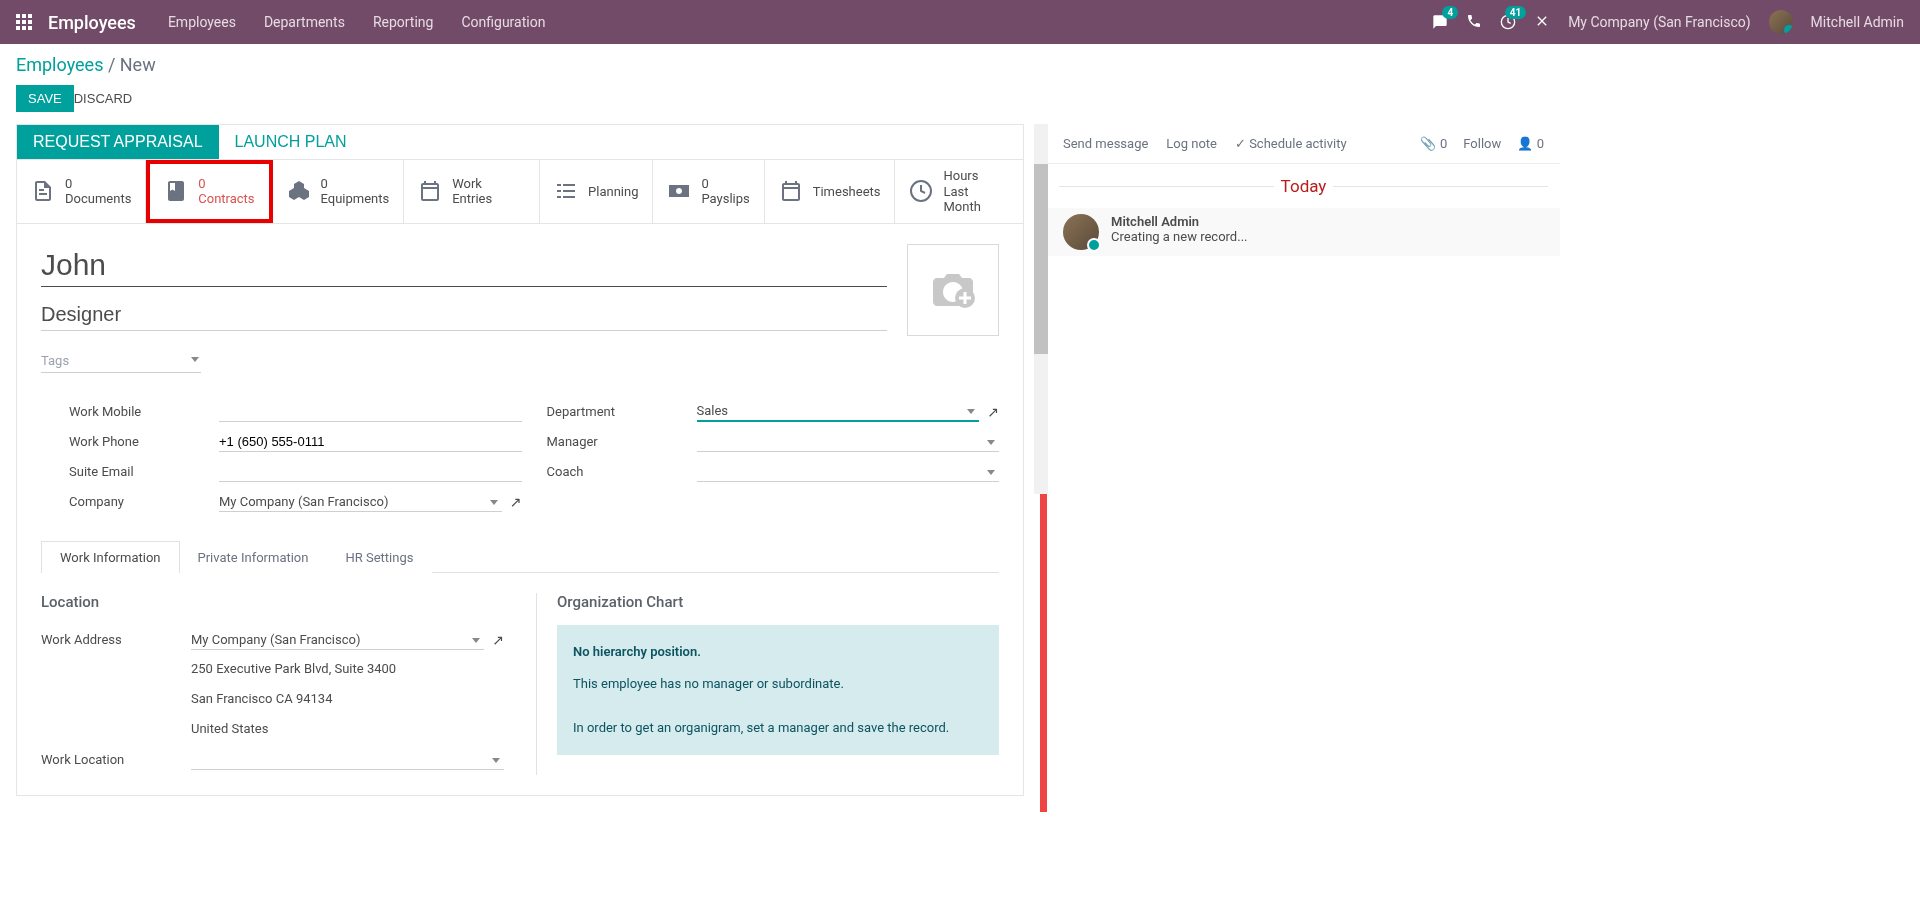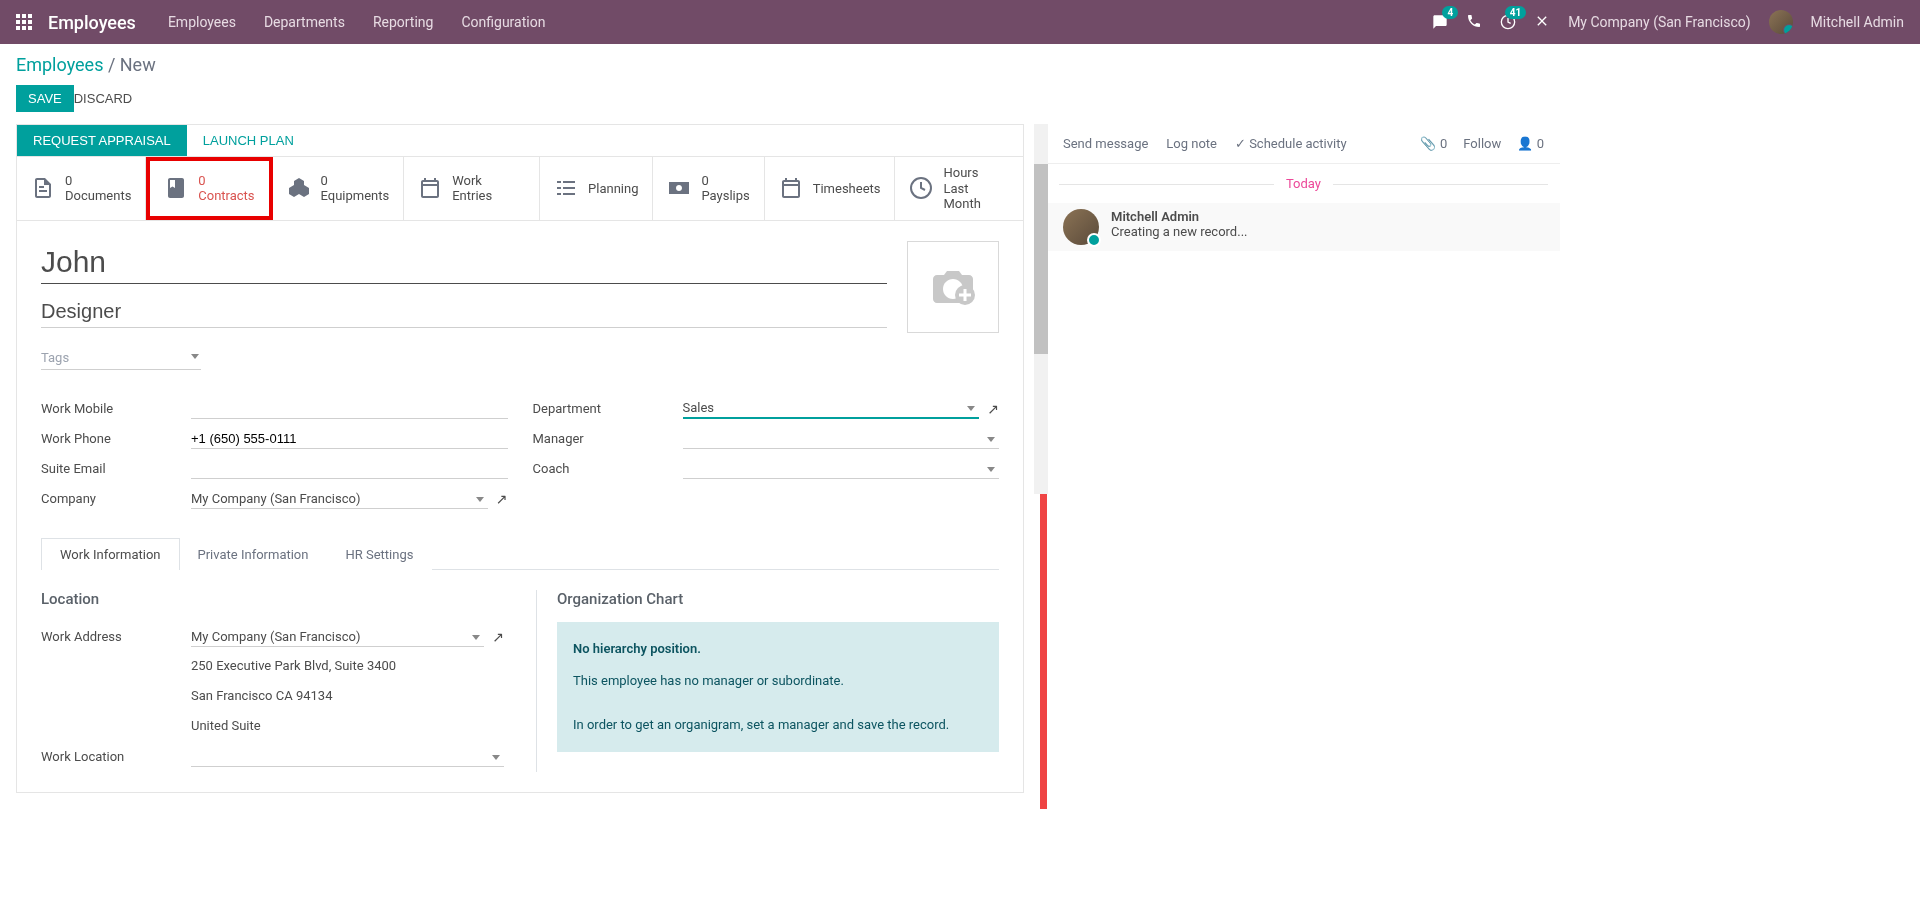--- a/index.html
+++ b/index.html
@@ -33,21 +33,21 @@
   
   .main { display: flex; }
   .form-wrap { flex: 1; padding: 0 16px 16px; max-width: 1040px; position: relative;}
   .chatter { width: 520px; border-left: 7px solid #ef4444; padding: 8px 0; }
 
   .scrollbar-fake{position:absolute;right:-8px;top:0;width:14px;height:370px;background:#f1f1f1;display:flex;flex-direction:column;}
   .scrollbar-thumb{background:#c1c1c1;flex:1;margin-top:40px;margin-bottom:140px;}
 
   
   .statusbar { display: flex; border: 1px solid #e5e5e5; border-bottom: none; }
-  .status-btn { padding: 8px 16px; font-size: 13px; font-weight: 500; border: none; background: #fff; cursor: pointer; color: #00a09d; }
+  .status-btn { padding: 8px 16px; font-size: 16px; font-weight: 500; border: none; background: #fff; cursor: pointer; color: #00a09d; }
   .status-btn.primary { background: #00a09d; color: #fff; }
 
   
   .stat-row { display: flex; border: 1px solid #e5e5e5; border-bottom: none; }
   .stat-btn { display: flex; align-items: center; gap: 10px; padding: 8px 14px; border-right: 1px solid #e5e5e5; cursor: pointer; min-width: 110px; }
   .stat-btn:last-child { border-right: none; }
   .stat-icon { width: 24px; height: 24px; fill: #6b7280; flex-shrink: 0; }
   .stat-text { display: flex; flex-direction: column; line-height: 1.2; }
   .stat-count { color: #4c4c4c; font-size: 13px; }
   .stat-label { color: #4c4c4c; font-size: 13px; }
@@ -57,21 +57,21 @@
   
   .sheet { border: 1px solid #e5e5e5; padding: 20px 24px; background: #fff; }
   .header-row { display: flex; gap: 20px; }
   .header-fields { flex: 1; }
   .name-input { width: 100%; font-size: 30px; border: none; border-bottom: 1px solid #4c4c4c; padding: 4px 0; outline: none; color: #4c4c4c; }
   .job-input { width: 100%; font-size: 20px; border: none; border-bottom: 1px solid #cfcfcf; padding: 4px 0; margin-top: 12px; outline: none; color: #4c4c4c; }
   .tags-input { width: 160px; font-size: 13px; border: none; border-bottom: 1px solid #cfcfcf; padding: 4px 0; margin-top: 18px; color: #9ca3af; position:relative; }
   .tags-input::after{content:"";position:absolute;right:2px;top:8px;border-left:4px solid transparent;border-right:4px solid transparent;border-top:5px solid #888;}
   .image-widget { width: 92px; height: 92px; border: 1px solid #d9d9d9; display: flex; align-items: center; justify-content: center; color: #c0c0c0; cursor: pointer; }
 
-  .field-grid { display: grid; grid-template-columns: 1fr 1fr; gap: 0 25px; margin-top: 24px; }
+  .field-grid { display: grid; grid-template-columns: 1fr 1fr; gap: 0 25px; margin-top: 24px; margin-left: 28px; }
   .field-row { display: flex; align-items: center; min-height: 30px; }
   .field-row label { width: 150px; font-size: 13px; color: #4c4c4c; }
   .field-row .val { flex: 1; border-bottom: 1px solid #cfcfcf; padding: 2px 0; font-size: 13px; min-height: 20px; position: relative; }
   .field-row .val.noborder { border-bottom: none; }
   .field-row .val input { border: none; width: 100%; outline: none; font-size: 13px; }
   .caret::after { content: ""; position: absolute; right: 4px; top: 8px; border-left: 4px solid transparent; border-right: 4px solid transparent; border-top: 5px solid #888; }
   .teal-border { border-bottom: 2px solid #00a09d !important; }
   .ext-link { color: #4c4c4c; margin-left: 8px; cursor: pointer; font-size: 14px; }
 
   
@@ -86,21 +86,21 @@
   .section-divider { border-left: 1px solid #dee2e6; padding-left: 20px; }
   .section-title { font-size: 15px; color: #5a6169; margin-bottom: 14px; font-weight: 500; }
   .org-box { background: #d6ebed; padding: 16px; color: #0c5460; font-size: 13px; line-height: 1.7; }
   .org-title { font-weight: 600; margin-bottom: 10px; }
   .addr-line { font-size: 13px; color: #4c4c4c; line-height: 1.6; }
 
   
   .chatter-top { display: flex; align-items: center; padding: 4px 16px 12px; gap: 18px; border-bottom: 1px solid #eee; }
   .chatter-link { color: #6b7280; font-size: 13px; cursor: pointer; }
   .chatter-right { margin-left: auto; display: flex; gap: 16px; align-items: center; color: #6b7280; font-size: 13px; }
-  .day-sep { text-align: center; color: #ec4899; font-size: 13px; padding: 12px 0; position: relative; }
+  .day-sep { text-align: center; color: #b91c1c; font-size: 17px; padding: 12px 0; position: relative; }
   .day-sep::before,.day-sep::after{content:"";position:absolute;top:50%;width:42%;border-top:1px solid #e5e5e5;}
   .day-sep::before{left:12px;} .day-sep::after{right:12px;}
   .msg { display: flex; gap: 12px; padding: 6px 16px; background: #f9f9f9; }
   .msg-avatar { width: 36px; height: 36px; border-radius: 50%; background: linear-gradient(135deg,#8b7355,#5a4a3a); position:relative; flex-shrink:0;}
   .msg-avatar::after{content:"";position:absolute;bottom:-2px;right:-2px;width:10px;height:10px;background:#00a09d;border-radius:50%;border:2px solid #fff;}
   .msg-body .author { font-weight: 600; font-size: 13px; color: #4c4c4c; }
   .msg-body .text { font-size: 13px; color: #4c4c4c; }
 </style>
 </head>
 <body>
@@ -322,21 +322,21 @@
               <div class="field-row">
                   <label></label>
                   <div class="val noborder addr-line">250 Executive Park Blvd, Suite 3400</div>
                 </div>
               <div class="field-row">
                   <label></label>
                   <div class="val noborder addr-line">San Francisco CA 94134</div>
                 </div>
               <div class="field-row">
                   <label></label>
-                  <div class="val noborder addr-line">United Suite</div>
+                  <div class="val noborder addr-line">United States</div>
                 </div>
               <div class="field-row">
                   <label>Work Location</label>
                   <div class="val caret"></div>
                 </div>
             </div>
             <div class="section-divider">
               <div class="section-title">Organization Chart</div>
               <div class="org-box">
                 <div class="org-title">No hierarchy position.</div>

